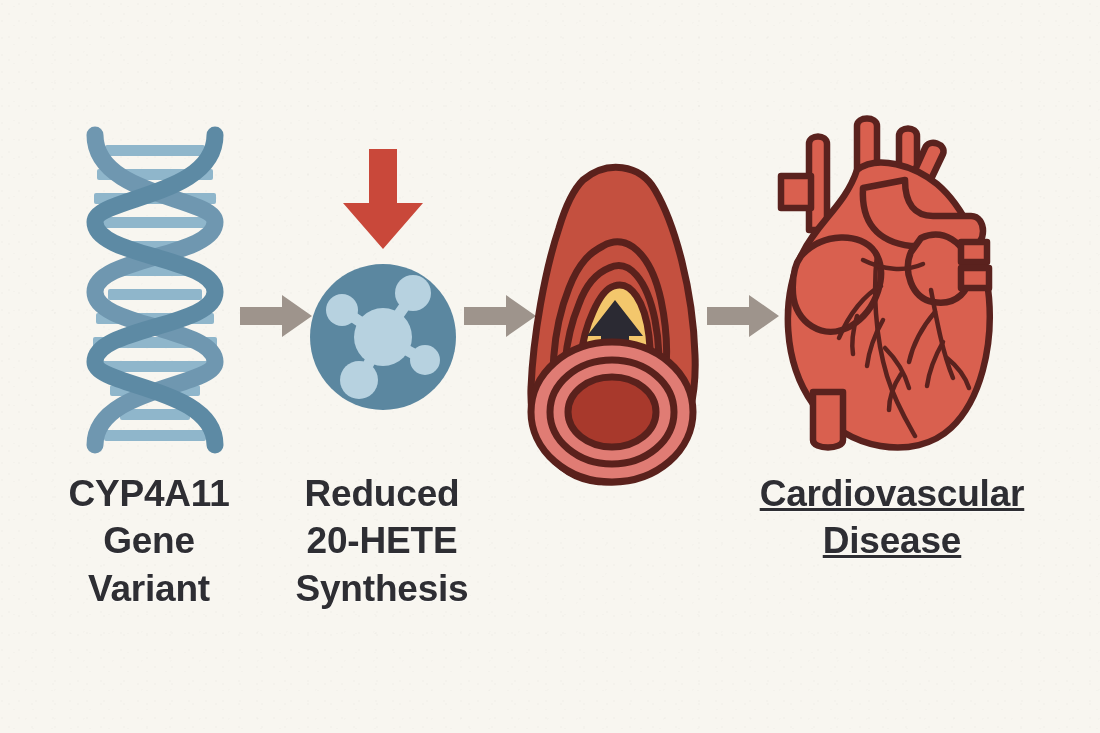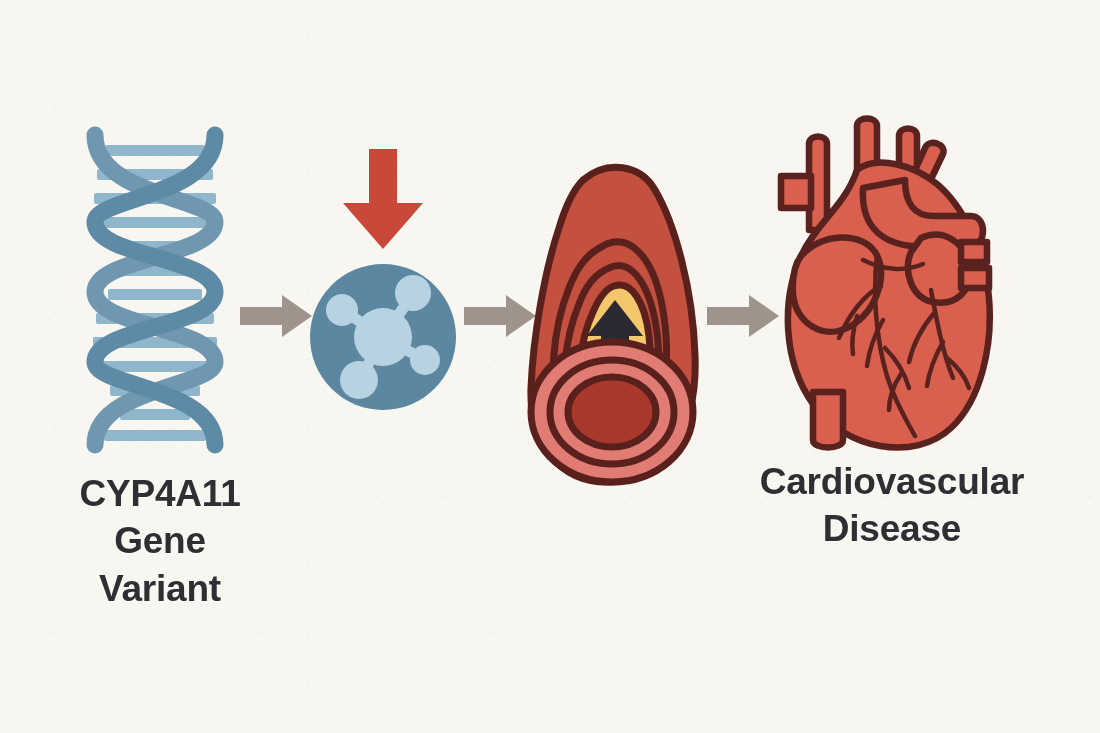--- a/index.html
+++ b/index.html
@@ -45,24 +45,24 @@
     white-space: pre-line;
   }
   .connector {
     position: absolute;
   }
   #stage-dna      { left: 60px;  top: 125px; width: 190px; height: 330px; }
   #stage-molecule { left: 295px; top: 145px; width: 175px; height: 265px; }
   #stage-vessel   { left: 515px; top: 150px; width: 195px; height: 345px; }
   #stage-heart    { left: 765px; top: 110px; width: 265px; height: 365px; }
 
-  #label-gene-variant   { left: 45px;  top: 470px; width: 230px; }
+  #label-gene-variant   { left: 34px;  top: 470px; width: 230px; }
   #label-hete-synthesis { left: 272px; top: 470px; width: 220px; }
   #label-hypertension   { left: 492px; top: 515px; width: 250px; }
-  #label-cvd            { left: 742px; top: 458px; width: 300px; }
+  #label-cvd            { left: 742px; top: 470px; width: 300px; text-decoration: underline; }
 
   #connector-1 { left: 238px; top: 292px; width: 76px; height: 48px; }
   #connector-2 { left: 462px; top: 292px; width: 76px; height: 48px; }
   #connector-3 { left: 705px; top: 292px; width: 76px; height: 48px; }
 </style>
 </head>
 <body>
 
 <div class="figure">
 
@@ -132,20 +132,23 @@
       <g fill="#b7d2e0">
         <circle cx="80" cy="76" r="29"></circle>
         <circle cx="110" cy="32" r="18"></circle>
         <circle cx="39" cy="49" r="16"></circle>
         <circle cx="122" cy="99" r="15"></circle>
         <circle cx="56" cy="119" r="19"></circle>
       </g>
     </svg>
   </div>
 
+  <div class="label" id="label-hete-synthesis">Reduced
+20-HETE
+Synthesis</div>
 
   <svg class="connector" id="connector-2" width="76" height="48" viewBox="0 0 76 48">
     <path d="M2,15 L44,15 L44,3 L74,24 L44,45 L44,33 L2,33 Z" fill="#9e948c"></path>
   </svg>
 
   <div class="stage" id="stage-vessel">
     <svg class="art" width="195" height="345" viewBox="0 0 195 345">
       <g stroke="#5a211c" stroke-width="7" stroke-linejoin="round">
 
         <path d="M68,30 C92,10 125,14 140,40 C160,74 178,140 180,205

